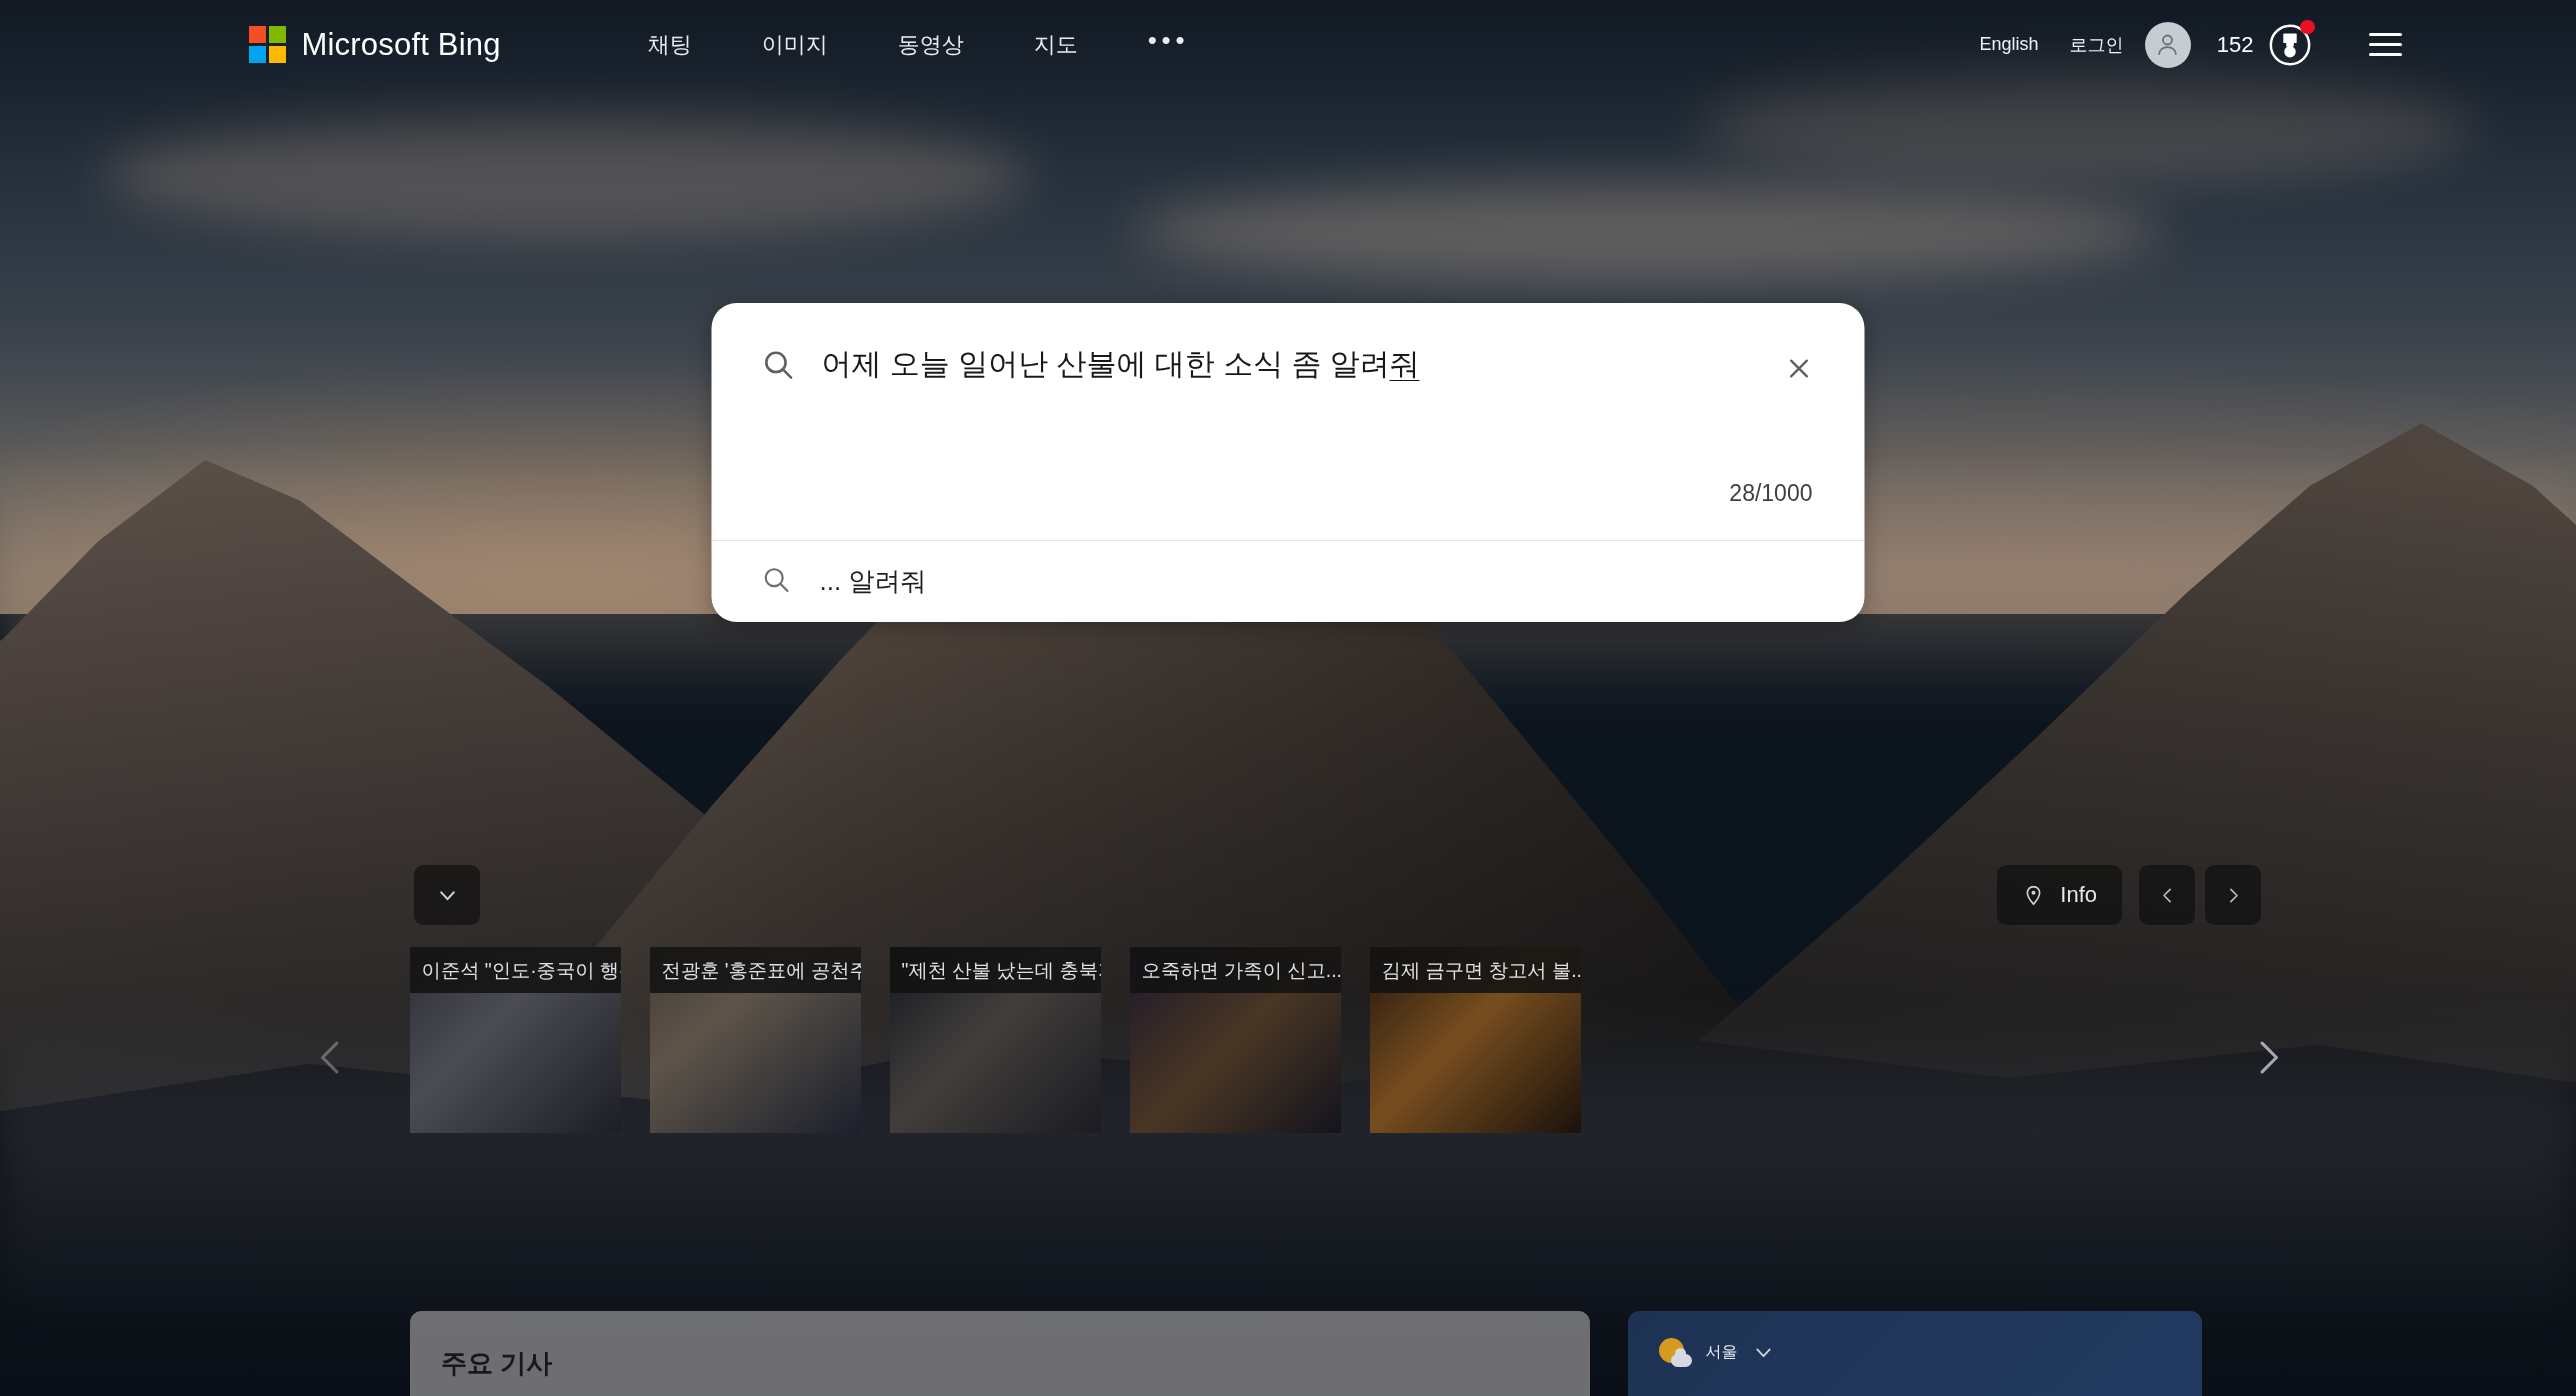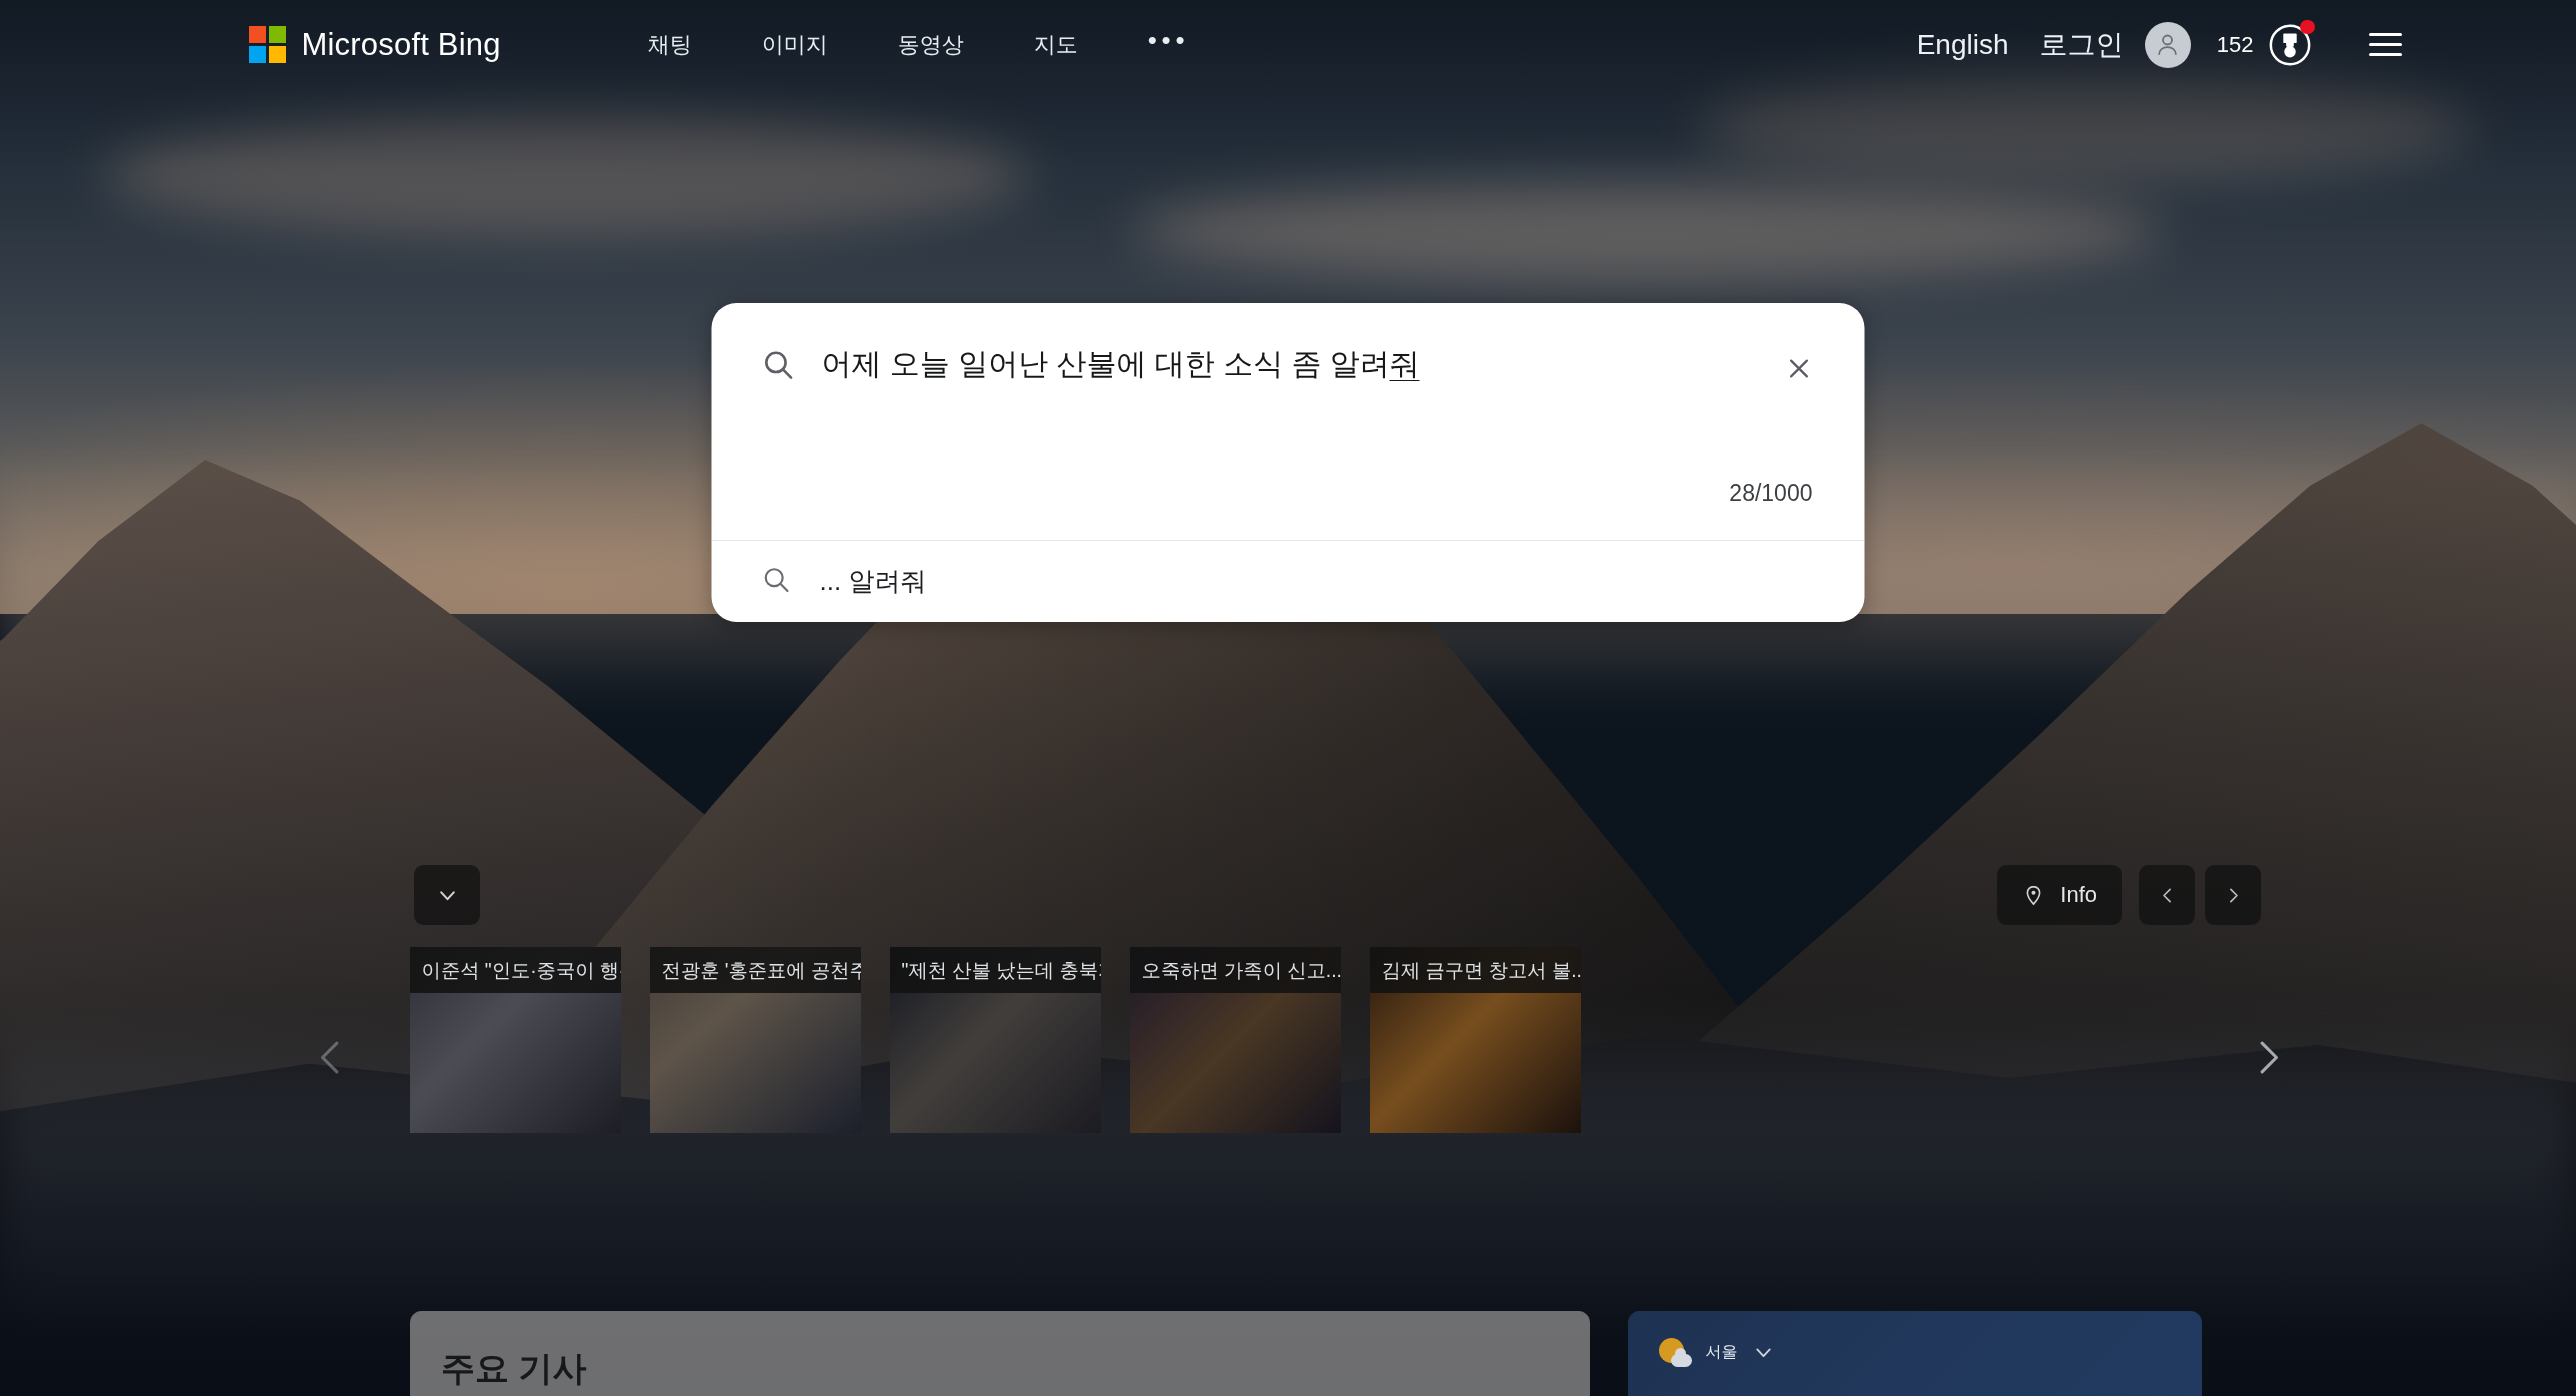--- a/index.html
+++ b/index.html
@@ -91,21 +91,21 @@
     color:#e9edf2; font-size:22px; text-decoration:none;
     padding:9.7px 29px; white-space:nowrap; cursor:pointer;
   }
   .nav-more { letter-spacing:4.8px; font-size:26px; line-height:.6; padding-bottom:17.4px; }
 
   .head-right {
     margin-left:auto; margin-right:174px;
     display:flex; align-items:center; gap:0;
   }
   .hr-item {
-    color:#eef2f6; font-size:28px; white-space:nowrap;
+    color:#eef2f6; font-size:18px; white-space:nowrap;
     padding:7.7px 15.5px; cursor:pointer;
   }
   .avatar {
     width:46px; height:46px; border-radius:50%;
     background:#c7ccd2; display:flex; align-items:center; justify-content:center;
     margin-left:5.8px; cursor:pointer;
   }
   .rewards { display:flex; align-items:center; gap:13.5px; margin-left:26px; cursor:pointer; }
   .rw-count { color:#fff; font-size:22px; }
   .rw-badge { position:relative; width:46px; height:46px; }
@@ -202,21 +202,21 @@
 
   
   .panel-top {
     position:absolute; left:410px; top:1311px;
     width:1180px; height:116px;
     background:rgba(132,132,132,.82);
     border-radius:11.6px 11.6px 0 0;
     z-index:30;
   }
   .panel-top h3 {
-    color:#17181a; font-size:34px; font-weight:700;
+    color:#17181a; font-size:26px; font-weight:700;
     padding:35px 0 0 31px;
   }
   .panel-weather {
     position:absolute; left:1628px; top:1311px;
     width:574px; height:116px;
     background:linear-gradient(135deg,#1e3252 0%, #21385c 50%, #223a60 100%);
     border-radius:11.6px 11.6px 0 0;
     z-index:30; overflow:hidden;
   }
   .pw-row { display:flex; align-items:center; gap:13.5px; padding:27px 0 0 31px; }

